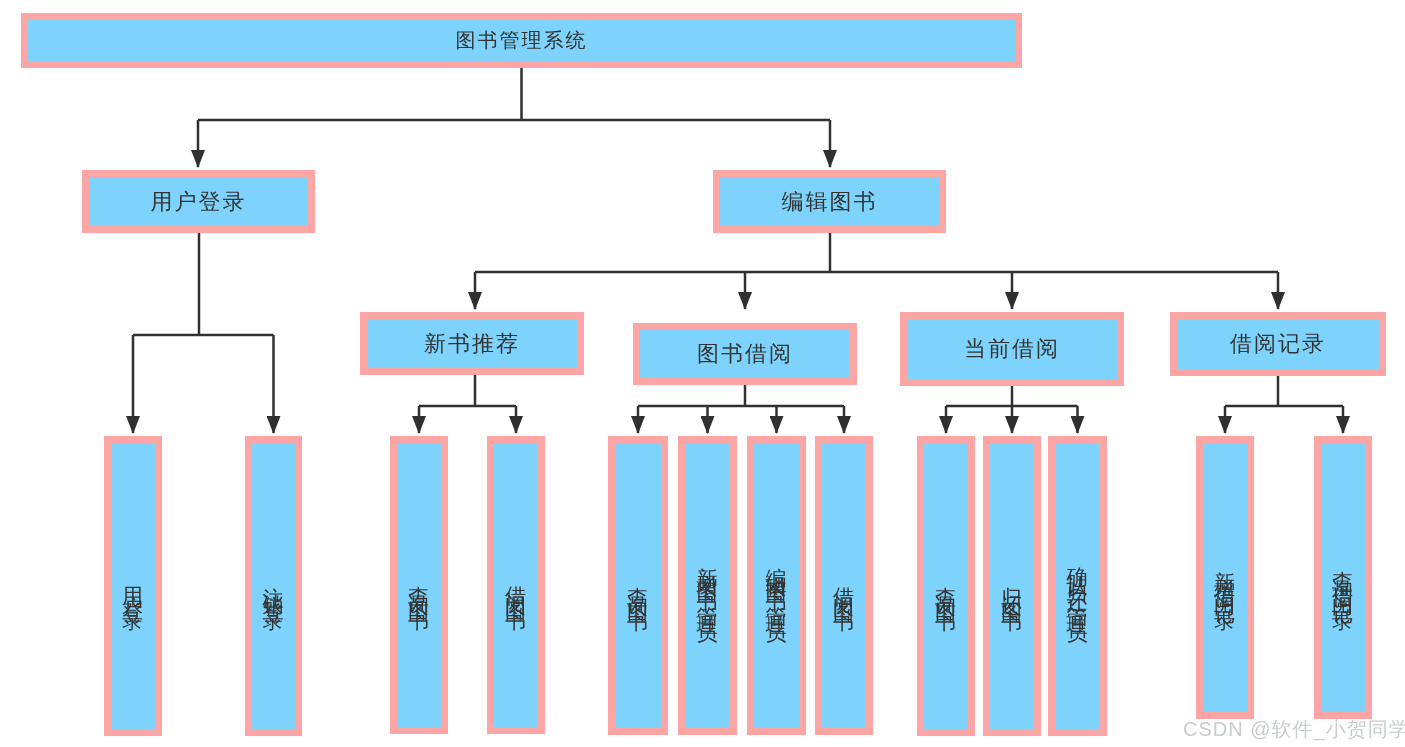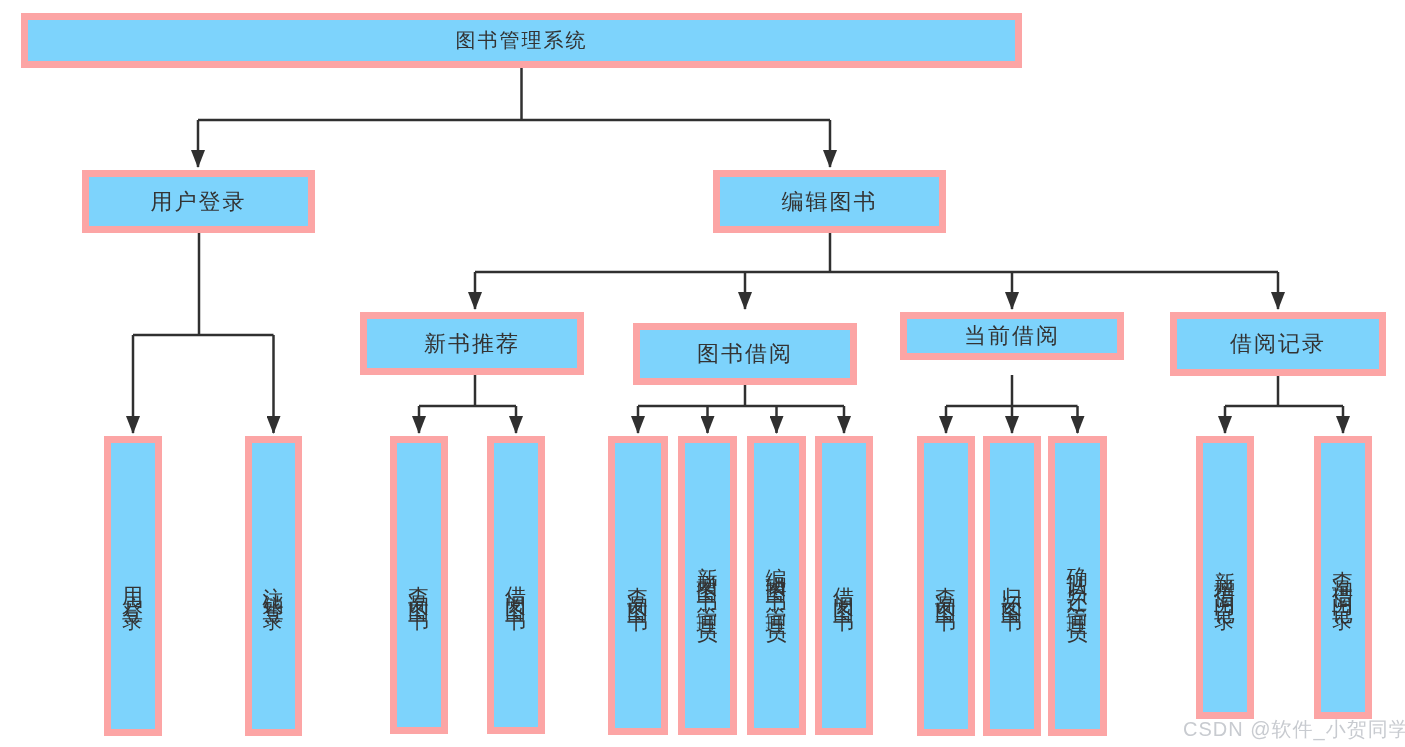--- a/index.html
+++ b/index.html
@@ -99,21 +99,21 @@
     </g>
   </svg>
 
   <div class="node hnode" style="left:21px; top:13px; width:1001px; height:55px; font-size:20px;">图书管理系统</div>
 
   <div class="node hnode" style="left:82px; top:170px; width:233px; height:63px;">用户登录</div>
   <div class="node hnode" style="left:713px; top:170px; width:233px; height:63px;">编辑图书</div>
 
   <div class="node hnode" style="left:360px; top:312px; width:224px; height:63px;">新书推荐</div>
   <div class="node hnode" style="left:633px; top:323px; width:224px; height:62px;">图书借阅</div>
-  <div class="node hnode" style="left:900px; top:312px; width:224px; height:48px;">当前借阅</div>
+  <div class="node hnode" style="left:900px; top:312px; width:224px; height:74px;">当前借阅</div>
   <div class="node hnode" style="left:1170px; top:312px; width:216px; height:64px;">借阅记录</div>
 
   <div class="node vnode" style="left:104px; top:436px; width:58px; height:300px;">
     <span>用户登录</span>
   </div>
   <div class="node vnode" style="left:245px; top:436px; width:57px; height:300px;">
     <span>注销登录</span>
   </div>
 
   <div class="node vnode" style="left:390px; top:436px; width:58px; height:298px;">

